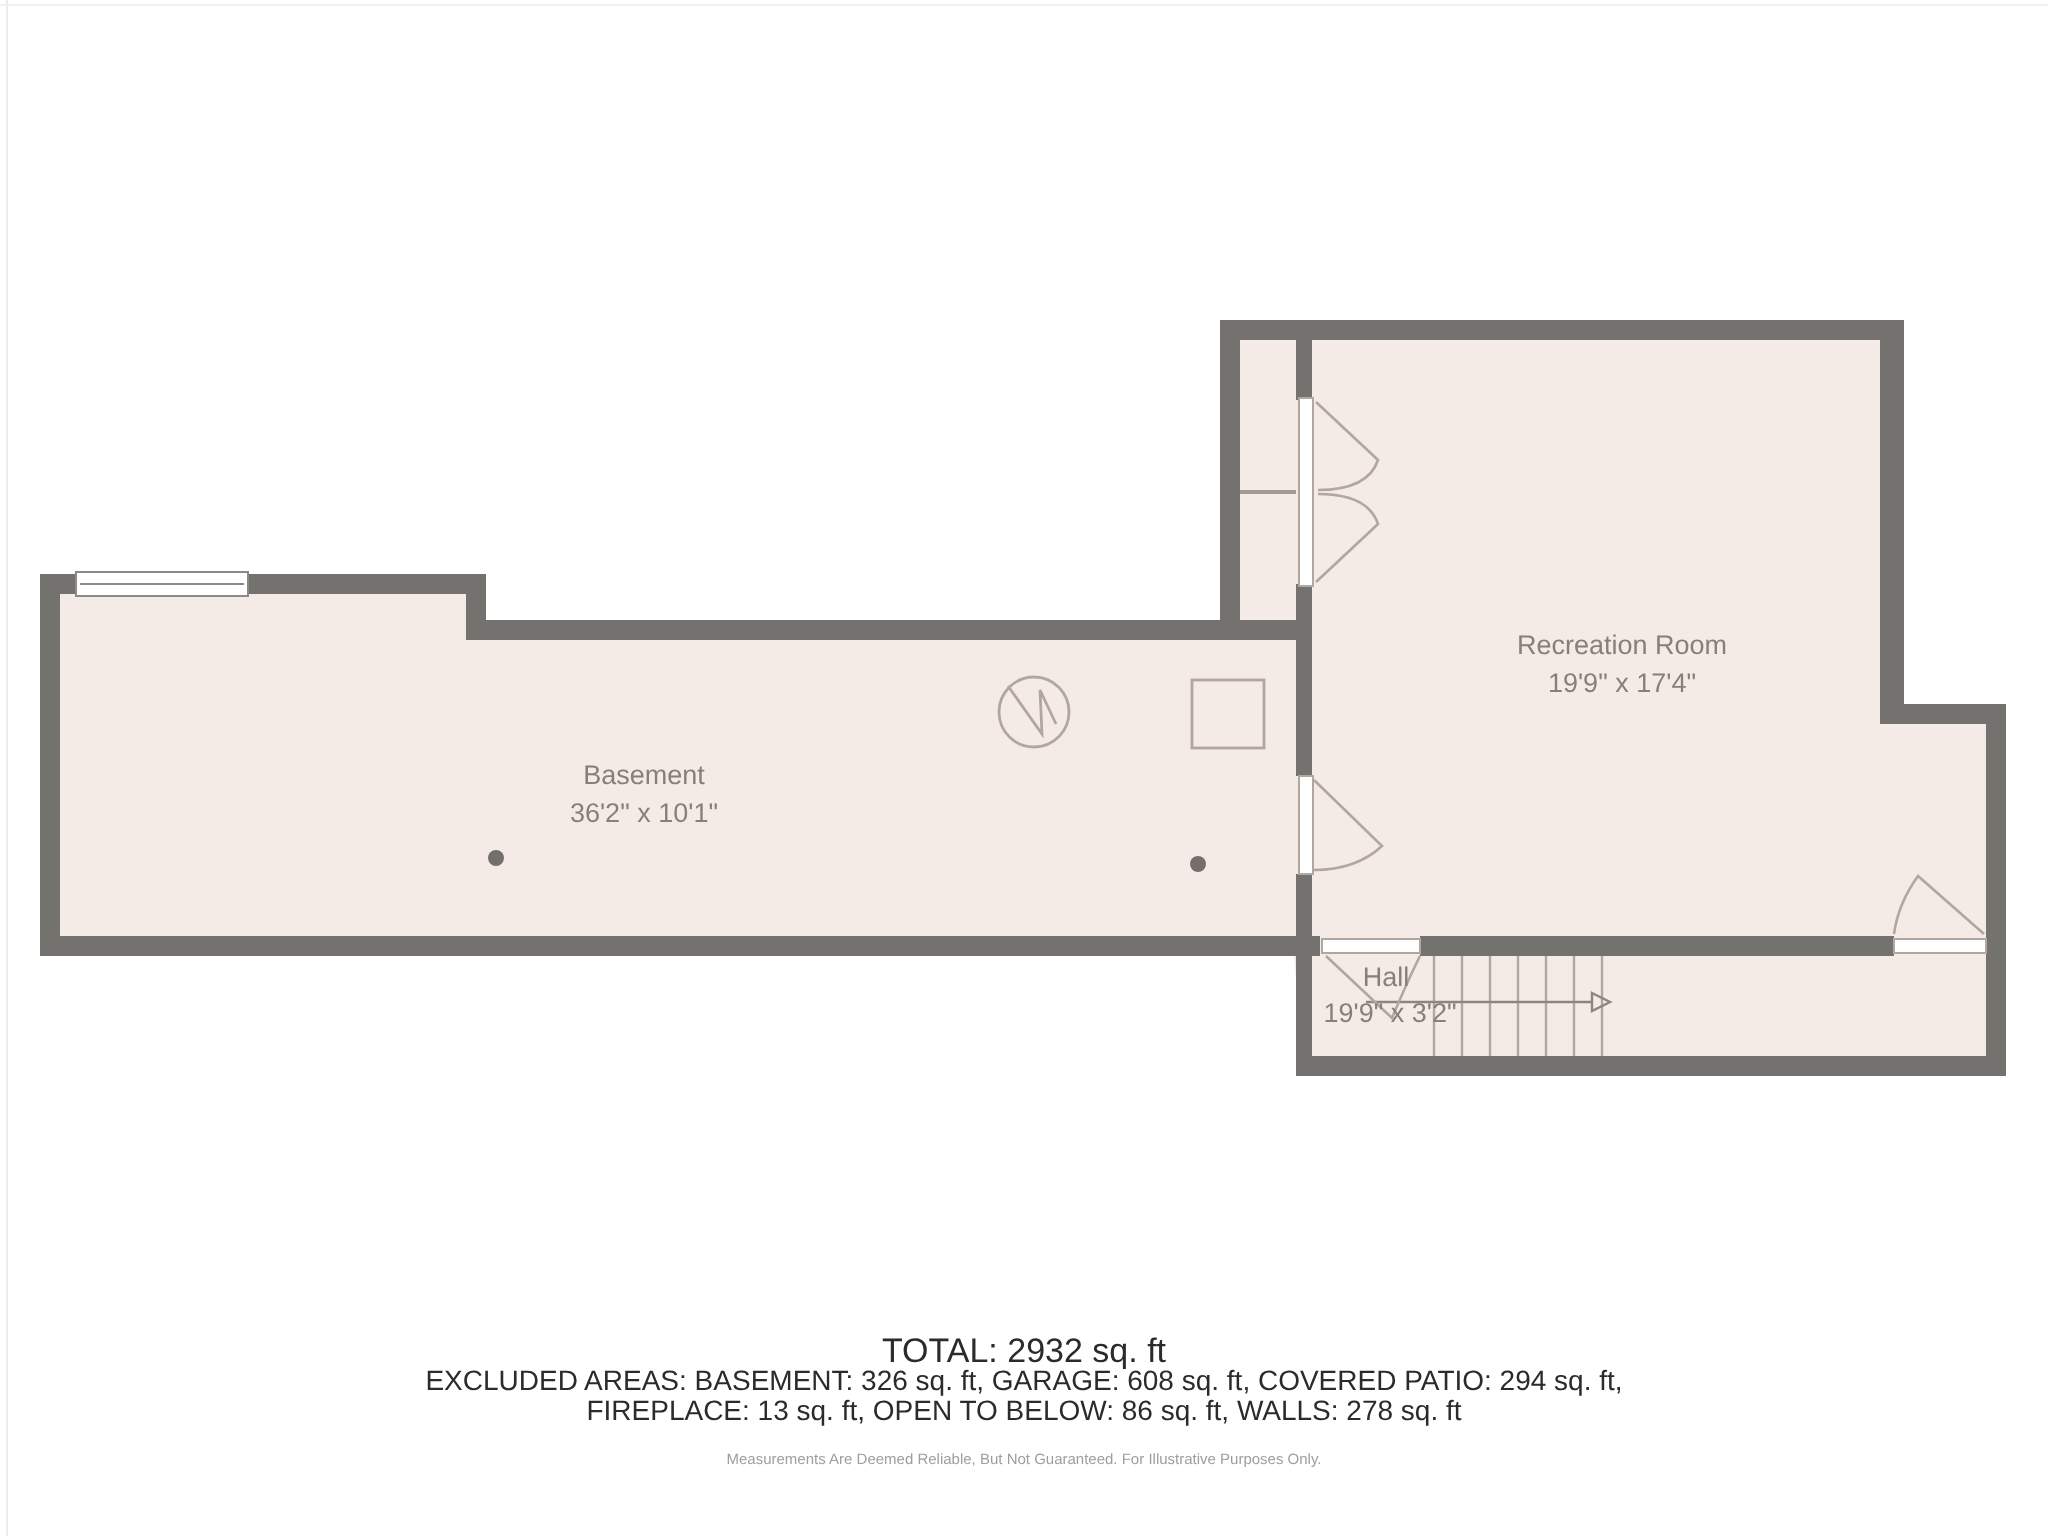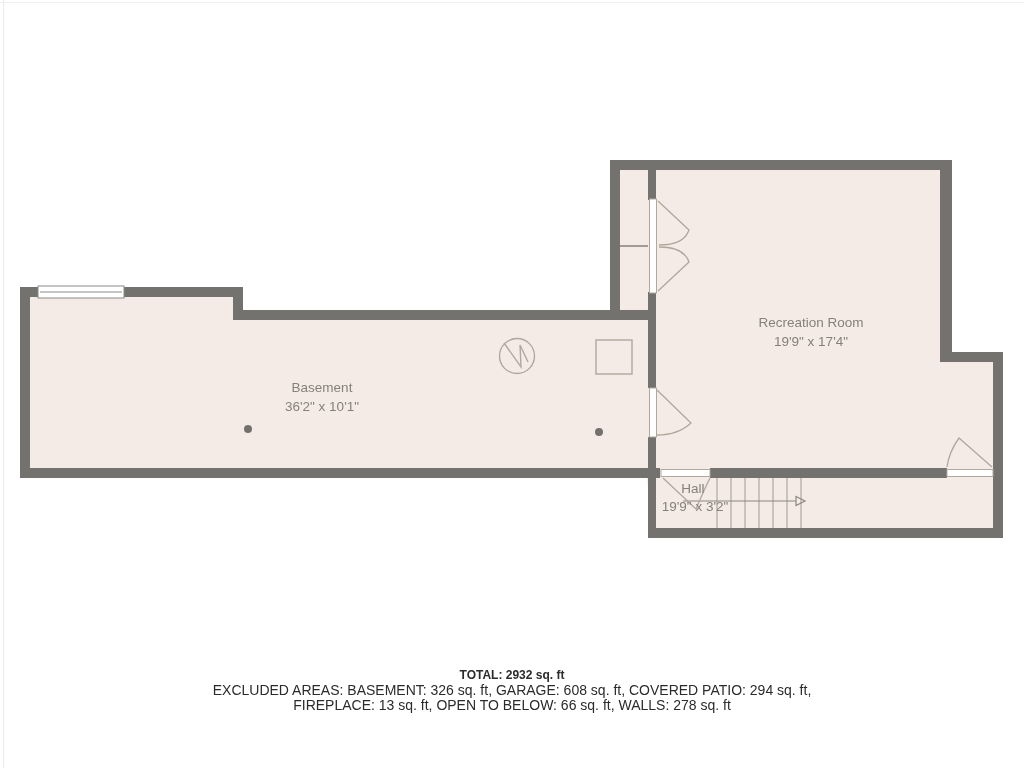--- a/index.html
+++ b/index.html
@@ -20,21 +20,21 @@
     font-size:13.5px;
   }
   .footer{
     position:absolute;
     left:0;top:668px;width:1024px;
     text-align:center;
     color:#2b2b2b;
     font-size:14px;
     line-height:15px;
   }
-  .footer .total{font-weight:bold;font-size:12px;}
+  .footer .total{font-weight:normal;font-size:17px;}
   .footer .disclaimer{
     margin-top:9px;
     font-size:7.5px;
     color:#9e9e9e;
   }
 </style>
 </head>
 <body>
 
 <div class="stage">
@@ -124,15 +124,16 @@
       <text x="811" y="346">19'9" x 17'4"</text>
 
       <text x="693" y="493">Hall</text>
       <text x="695" y="511">19'9" x 3'2"</text>
     </g>
   </svg>
 
   <div class="footer">
     <div class="total">TOTAL: 2932 sq. ft</div>
     <div>EXCLUDED AREAS: BASEMENT: 326 sq. ft, GARAGE: 608 sq. ft, COVERED PATIO: 294 sq. ft,</div>
-    <div>FIREPLACE: 13 sq. ft, OPEN TO BELOW: 66 sq. ft, WALLS: 278 sq. ft</div>
+    <div>FIREPLACE: 13 sq. ft, OPEN TO BELOW: 86 sq. ft, WALLS: 278 sq. ft</div>
+    <div class="disclaimer">Measurements Are Deemed Reliable, But Not Guaranteed. For Illustrative Purposes Only.</div>
   </div>
 </div>
 
 </body></html>

